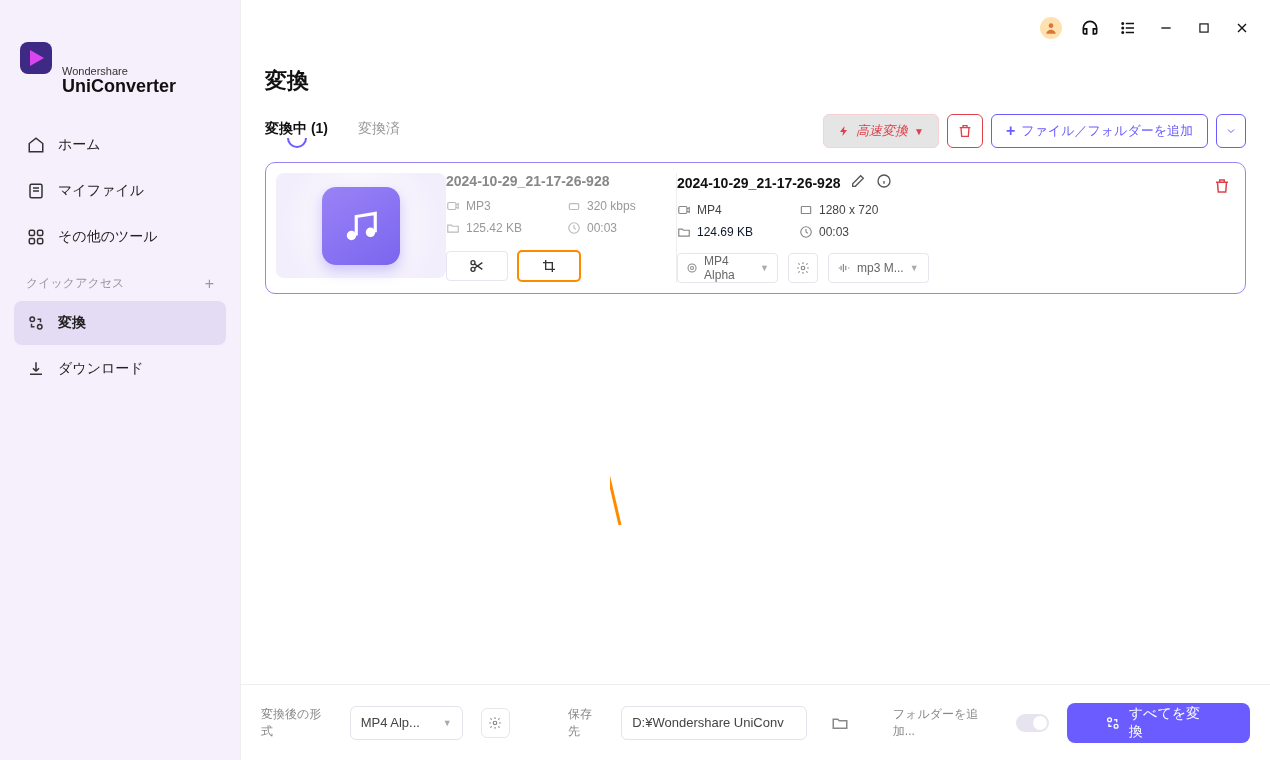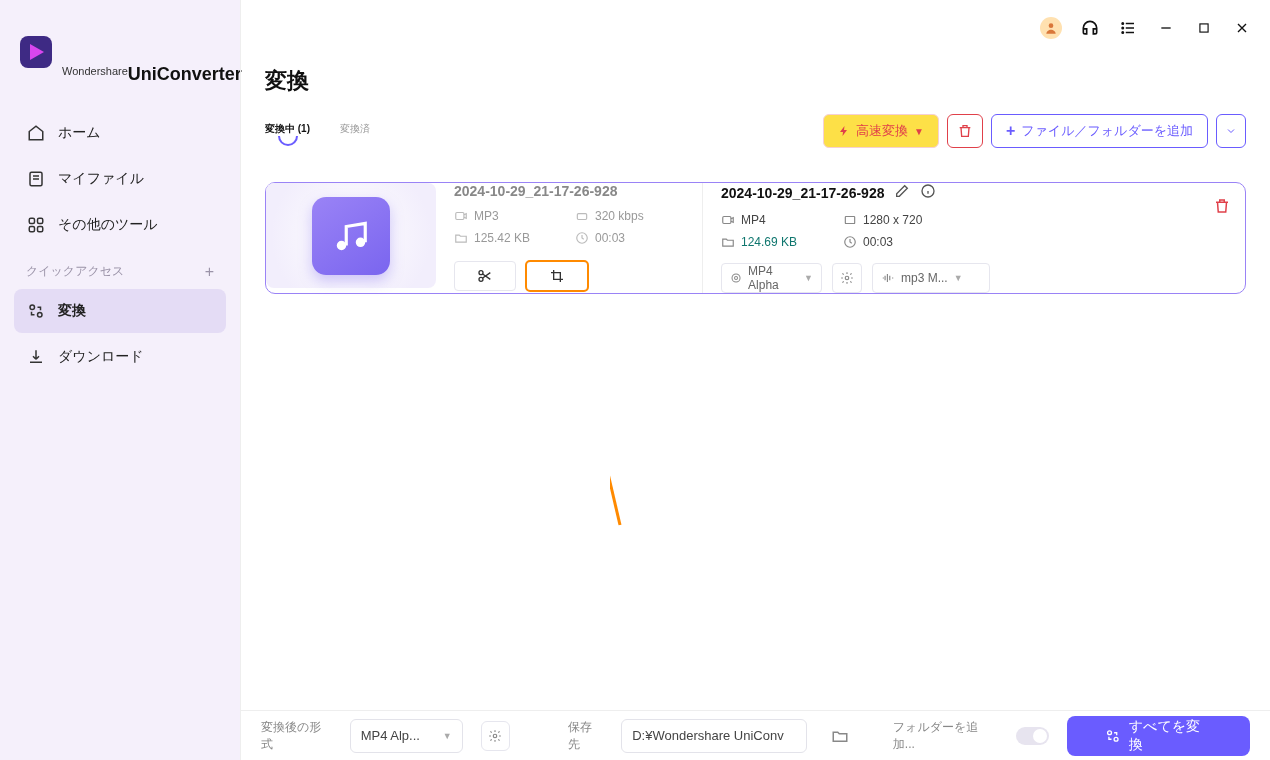--- a/index.html
+++ b/index.html
@@ -1,48 +1,48 @@
 <!DOCTYPE html>
 <html><head>
 <meta charset="utf-8">
 <style>
 * { margin:0; padding:0; box-sizing:border-box; font-family:-apple-system,"Segoe UI","Hiragino Sans","Yu Gothic",sans-serif; }
 body { width:1270px; height:760px; background:#fff; overflow:hidden; position:relative; }
 .app { display:flex; height:100%; }
 .sidebar { width:240px; background:#f5f0fb; display:flex; flex-direction:column; padding-top:20px; }
 .logo { display:flex; align-items:center; gap:10px; padding:0 20px 20px 20px; }
 .logo-mark { width:32px; height:32px; display:flex; align-items:center; justify-content:center; }
-.logo-txt { display:flex; flex-direction:row; line-height:1.1;margin-top:45px; }
+.logo-txt { display:flex; flex-direction:column; line-height:1.1;margin-top:45px; }
 .logo-sub { font-size:11px; color:#333; }
 .logo-main { font-size:18px; font-weight:700; color:#111; }
 .nav { display:flex; flex-direction:column; padding:6px 14px; gap:2px; }
 .nav-item { display:flex; align-items:center; gap:12px; padding:12px 12px; border-radius:8px; color:#222; font-size:14px; cursor:pointer; }
 .nav-item.active { background:#e4dcf5; font-weight:600; }
 .nav-icon { width:20px; height:20px; display:flex; align-items:center; justify-content:center; color:#333; }
 .nav-section { display:flex; align-items:center; justify-content:space-between; padding:14px 12px 6px 12px; font-size:12px; color:#9b93a8; }
 .plus { font-size:16px; color:#9b93a8; cursor:pointer; }
 .main { flex:1; display:flex; flex-direction:column; border-left:1px solid #eee; }
 .titlebar { height:56px; display:flex; align-items:center; justify-content:flex-end; padding:0 18px; gap:18px; }
 .tb-icon { width:20px; height:20px; display:flex; align-items:center; justify-content:center; color:#333; cursor:pointer; }
 .content { flex:1; padding:0 24px; display:flex; flex-direction:column; overflow:hidden; }
 .page-title { font-size:22px; font-weight:700; color:#111; padding:10px 0 18px 0; }
 .tabs-row { display:flex; align-items:center; justify-content:space-between; border-bottom:0; padding-bottom:14px; }
 .tabs { display:flex; gap:30px; }
-.tab { font-size:10px; color:#999; cursor:pointer; padding-bottom:4px; position:relative; }
+.tab { font-size:14px; color:#999; cursor:pointer; padding-bottom:4px; position:relative; }
 .tab.active { color:#111; font-weight:700; }
 .tab.active::after { content:""; position:absolute; left:50%; transform:translateX(-50%); bottom:-6px; width:16px; height:8px; border:2px solid #6a5cff; border-top:none; border-radius:0 0 12px 12px; }
 .tab-count { color:#111; }
 .actions { display:flex; align-items:center; gap:8px; }
 .btn { display:flex; align-items:center; gap:6px; height:34px; padding:0 14px; border-radius:6px; font-size:13px; cursor:pointer; border:1px solid transparent; background:#fff; }
-.btn-fast { color:#e0404a; border:1px solid #f6d0d3; background:#fde047; }
+.btn-fast { color:#e0404a; border:1px solid #f6d0d3; background:#e5e5e5;font-style:italic; }
 .btn-fast .chev { font-size:10px; color:#e0404a; }
 .btn-del { border:1px solid #e0404a; color:#e0404a; width:36px; justify-content:center; padding:0; }
 .btn-add { border:1px solid #6a5cff; color:#6a5cff; }
 .btn-add-dd { border:1px solid #6a5cff; color:#6a5cff; width:30px; justify-content:center; padding:0; }
-.file-card { margin-top:20px; border:1.5px solid #9a83f6; border-radius:10px; padding:0; display:flex; gap:18px; position:relative; }
+.file-card { border:1.5px solid #9a83f6; border-radius:10px; padding:10px; display:flex; position:relative; }
 .thumb { width:170px; height:105px; border-radius:8px; background:radial-gradient(circle,#fff 0%,#f2eefc 80%); display:flex; align-items:center; justify-content:center; }
 .thumb-inner { width:78px; height:78px; border-radius:14px; background:linear-gradient(145deg,#9a83f6,#7a65ef); display:flex; align-items:center; justify-content:center; box-shadow:0 6px 14px rgba(122,101,239,.35); }
 .src-col { flex:0 0 230px; display:flex; flex-direction:column; gap:10px; }
 .fname { font-size:14px; color:#888; font-weight:600; }
 .meta-grid { display:grid; grid-template-columns:1fr 1fr; gap:8px 12px; font-size:12px; color:#999; }
 .meta { display:flex; align-items:center; gap:6px; }
 .meta svg { flex-shrink:0; }
 .edit-btns { display:flex; gap:10px; margin-top:6px; }
 .mini-btn { width:62px; height:30px; border:1px solid #e6e6ee; border-radius:4px; background:#fff; display:flex; align-items:center; justify-content:center; cursor:pointer; }
 .mini-btn.highlight { outline:2.5px solid #ff8a00; outline-offset:-1px; }
@@ -51,21 +51,21 @@
 .dst-head { display:flex; align-items:center; gap:10px; }
 .dst-name { font-size:14px; font-weight:700; color:#111; }
 .dst-icos { display:flex; gap:10px; color:#555; }
 .dst-icos span { cursor:pointer; }
 .del-card { position:absolute; right:14px; top:14px; color:#e0404a; cursor:pointer; }
 .dd-row { display:flex; align-items:center; gap:10px; margin-top:4px; }
 .dd { height:30px; border:1px solid #e6e6ee; border-radius:4px; background:#fff; display:flex; align-items:center; padding:0 8px; gap:6px; font-size:12px; color:#666; cursor:pointer; }
 .dd .chev { font-size:9px; color:#aaa; }
 .round-btn { width:30px; height:30px; border:1px solid #e6e6ee; border-radius:4px; display:flex; align-items:center; justify-content:center; cursor:pointer; background:#fff; }
 .arrow-overlay { position:absolute; left:610px; top:300px; pointer-events:none; }
-.footer { height:50px; border-top:1px solid #eee; display:flex; align-items:center; padding:0 20px; gap:18px; font-size:13px; color:#666; }
+.footer { height:76px; border-top:1px solid #eee; display:flex; align-items:center; padding:0 20px; gap:18px; font-size:13px; color:#666; }
 .footer .label { color:#888; font-size:12px; }
 .sel { height:34px; border:1px solid #e3e3ea; border-radius:6px; display:flex; align-items:center; padding:0 10px; gap:8px; font-size:13px; color:#444; cursor:pointer; background:#fff; width:115px; justify-content:space-between; }
 .sel.wide { width:190px; }
 .switch { width:34px; height:18px; border-radius:9px; background:#e7e4ef; position:relative; cursor:pointer; }
 .switch::after { content:""; position:absolute; right:2px; top:2px; width:14px; height:14px; background:#fff; border-radius:50%; }
 .convert-btn { margin-left:auto; height:40px; padding:0 38px; border-radius:8px; background:#6a5cff; color:#fff; font-size:14px; display:flex; align-items:center; gap:8px; cursor:pointer; }
 .avatar { width:22px; height:22px; border-radius:50%; background:#ffe1b0; display:flex; align-items:center; justify-content:center; }
 </style>
 </head>
 <body>
@@ -297,21 +297,21 @@
             <div class="meta">
                 <svg width="14" height="14" viewBox="0 0 24 24" fill="none" stroke="#888" stroke-width="2">
                   <rect x="4" y="6" width="16" height="12" rx="1"></rect>
                 </svg>
                 <span style="color:#444">1280 x 720</span>
               </div>
             <div class="meta">
                 <svg width="14" height="14" viewBox="0 0 24 24" fill="none" stroke="#888" stroke-width="2">
                   <path d="M3 7h6l2 2h10v10H3z"></path>
                 </svg>
-                <span style="color:#0f766e">124.69 KB</span>
+                <span style="color:#0f172a">124.69 KB</span>
               </div>
             <div class="meta">
                 <svg width="14" height="14" viewBox="0 0 24 24" fill="none" stroke="#888" stroke-width="2">
                   <circle cx="12" cy="12" r="9"></circle>
                   <path d="M12 7v5l3 2"></path>
                 </svg>
                 <span style="color:#444">00:03</span>
               </div>
           </div>
           <div class="dd-row">
@@ -322,21 +322,21 @@
                 </svg>
               <span>MP4 Alpha</span>
               <span class="chev">▼</span>
             </div>
             <div class="round-btn">
               <svg width="14" height="14" viewBox="0 0 24 24" fill="none" stroke="#888" stroke-width="2">
                   <circle cx="12" cy="12" r="3"></circle>
                   <path d="M12 2v3M12 19v3M4.2 4.2l2.1 2.1M17.7 17.7l2.1 2.1M2 12h3M19 12h3M4.2 19.8l2.1-2.1M17.7 6.3l2.1-2.1"></path>
                 </svg>
             </div>
-            <div class="dd" style="width:118px">
+            <div class="dd" style="width:101px">
               <svg width="14" height="14" viewBox="0 0 24 24" fill="none" stroke="#888" stroke-width="2">
                   <path d="M3 12h2M7 8v8M11 5v14M15 8v8M19 12h2"></path>
                 </svg>
               <span>mp3 M...</span>
               <span class="chev">▼</span>
             </div>
           </div>
         </div>
 
         <span class="del-card">

